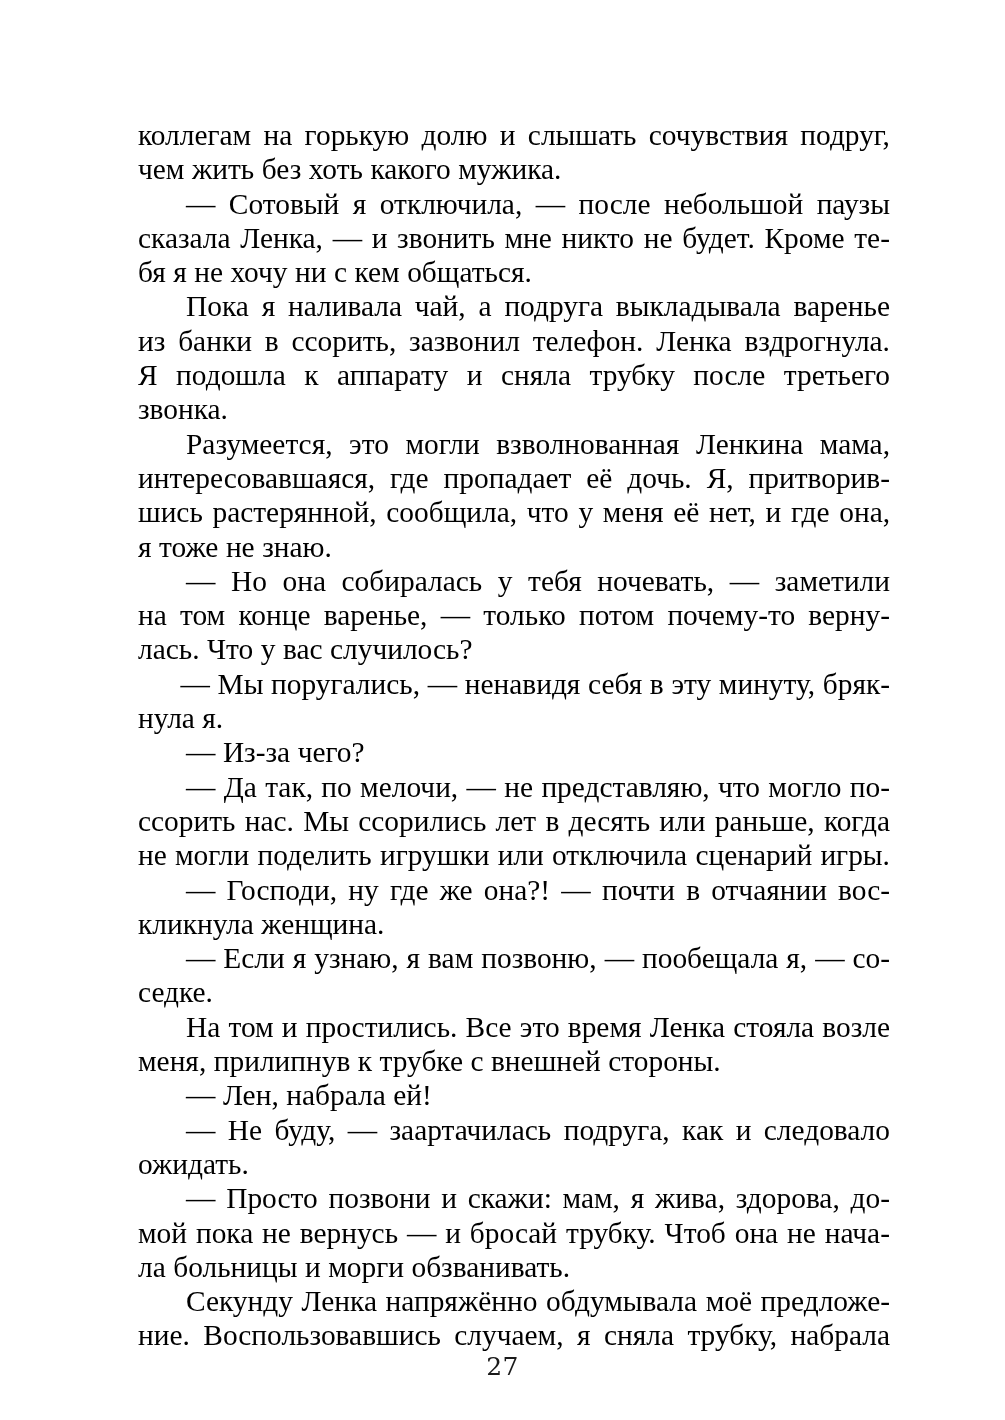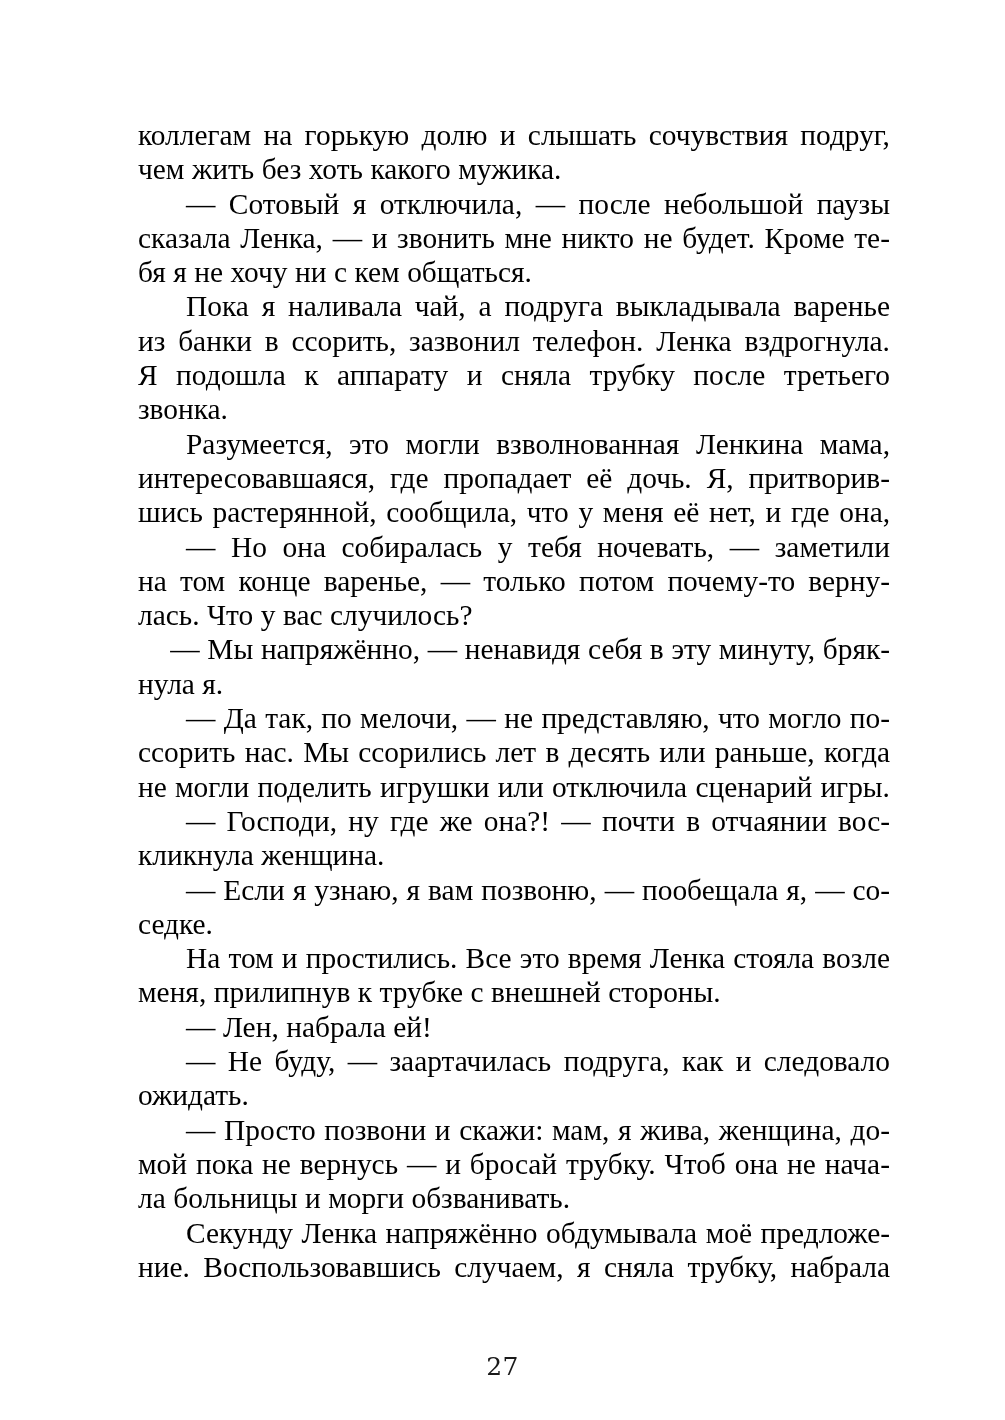--- a/index.html
+++ b/index.html
@@ -249,20 +249,21 @@
         <span class="w">её</span>
         <span class="sp"></span>
         <span class="w">нет,</span>
         <span class="sp"></span>
         <span class="w">и</span>
         <span class="sp"></span>
         <span class="w">где</span>
         <span class="sp"></span>
         <span class="w">она,</span>
       </div>
+      <div class="line flush">я тоже не знаю.</div>
       <div class="line justified">
         <span class="indent"></span>
         <span class="w">—</span>
         <span class="sp"></span>
         <span class="w">Но</span>
         <span class="sp"></span>
         <span class="w">она</span>
         <span class="sp"></span>
         <span class="w">собиралась</span>
         <span class="sp"></span>
@@ -295,37 +296,38 @@
         <span class="sp"></span>
         <span class="w">верну-</span>
       </div>
       <div class="line flush">лась. Что у вас случилось?</div>
       <div class="line justified">
         <span class="indent"></span>
         <span class="w">—</span>
         <span class="sp"></span>
         <span class="w">Мы</span>
         <span class="sp"></span>
-        <span class="w">напряжённо,</span>
+        <span class="w">поругались,</span>
         <span class="sp"></span>
         <span class="w">—</span>
         <span class="sp"></span>
         <span class="w">ненавидя</span>
         <span class="sp"></span>
         <span class="w">себя</span>
         <span class="sp"></span>
         <span class="w">в</span>
         <span class="sp"></span>
         <span class="w">эту</span>
         <span class="sp"></span>
         <span class="w">минуту,</span>
         <span class="sp"></span>
         <span class="w">бряк-</span>
       </div>
       <div class="line flush">нула я.</div>
+      <div class="line flush"><span class="indent"></span><span>— Из-за чего?</span></div>
       <div class="line justified">
         <span class="indent"></span>
         <span class="w">—</span>
         <span class="sp"></span>
         <span class="w">Да</span>
         <span class="sp"></span>
         <span class="w">так,</span>
         <span class="sp"></span>
         <span class="w">по</span>
         <span class="sp"></span>
@@ -489,21 +491,21 @@
         <span class="w">и</span>
         <span class="sp"></span>
         <span class="w">скажи:</span>
         <span class="sp"></span>
         <span class="w">мам,</span>
         <span class="sp"></span>
         <span class="w">я</span>
         <span class="sp"></span>
         <span class="w">жива,</span>
         <span class="sp"></span>
-        <span class="w">женщина,</span>
+        <span class="w">здорова,</span>
         <span class="sp"></span>
         <span class="w">до-</span>
       </div>
       <div class="line justified">
         <span class="w">мой</span>
         <span class="sp"></span>
         <span class="w">пока</span>
         <span class="sp"></span>
         <span class="w">не</span>
         <span class="sp"></span>

